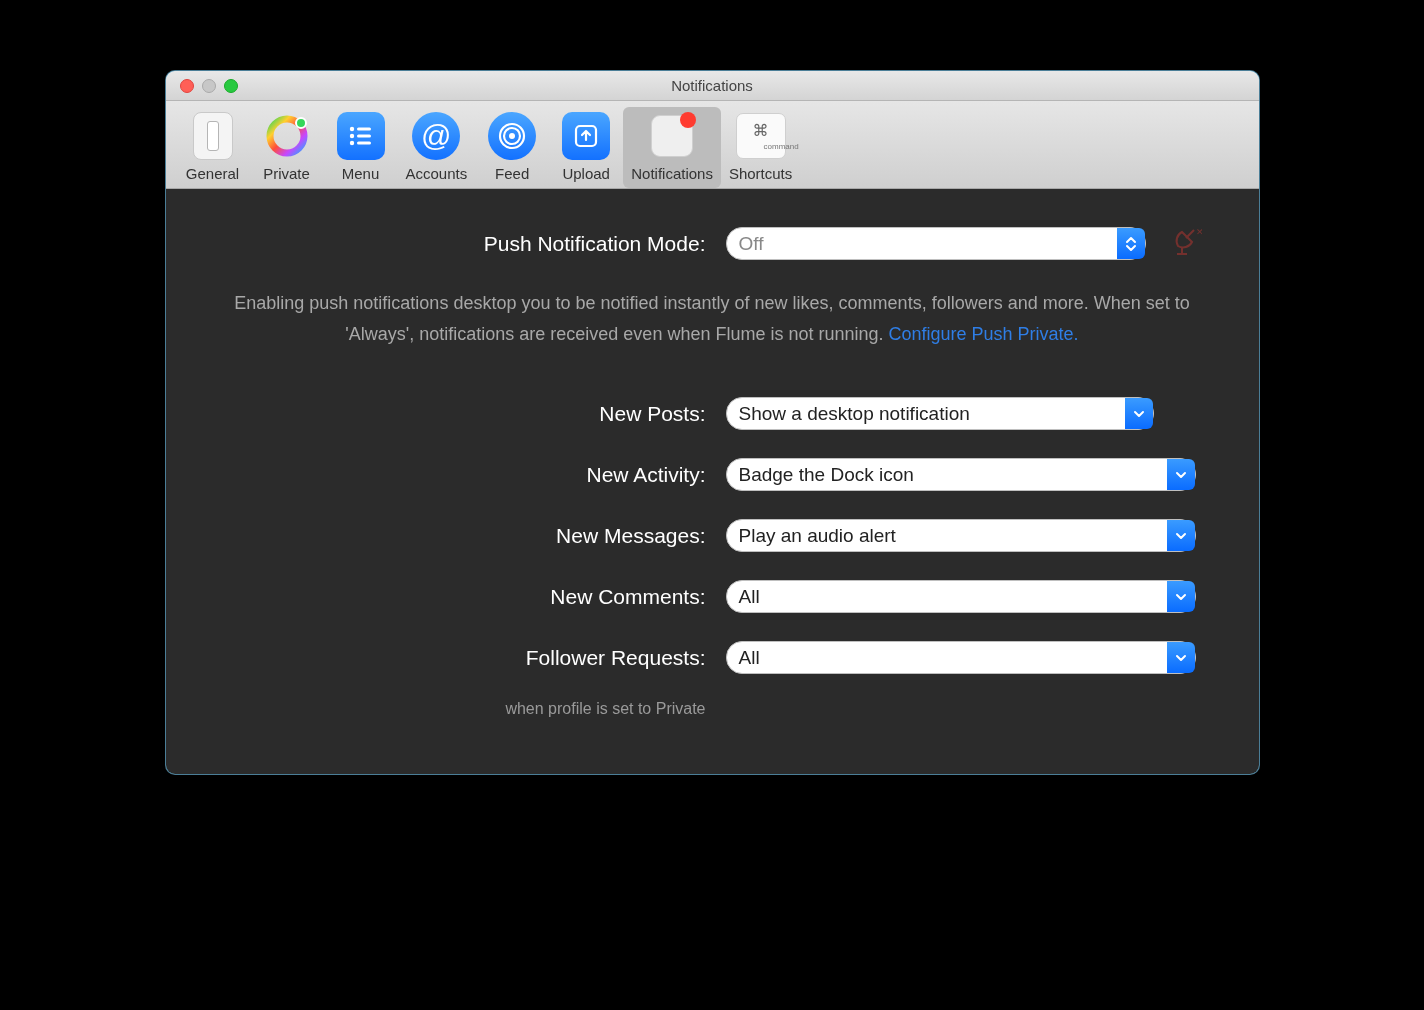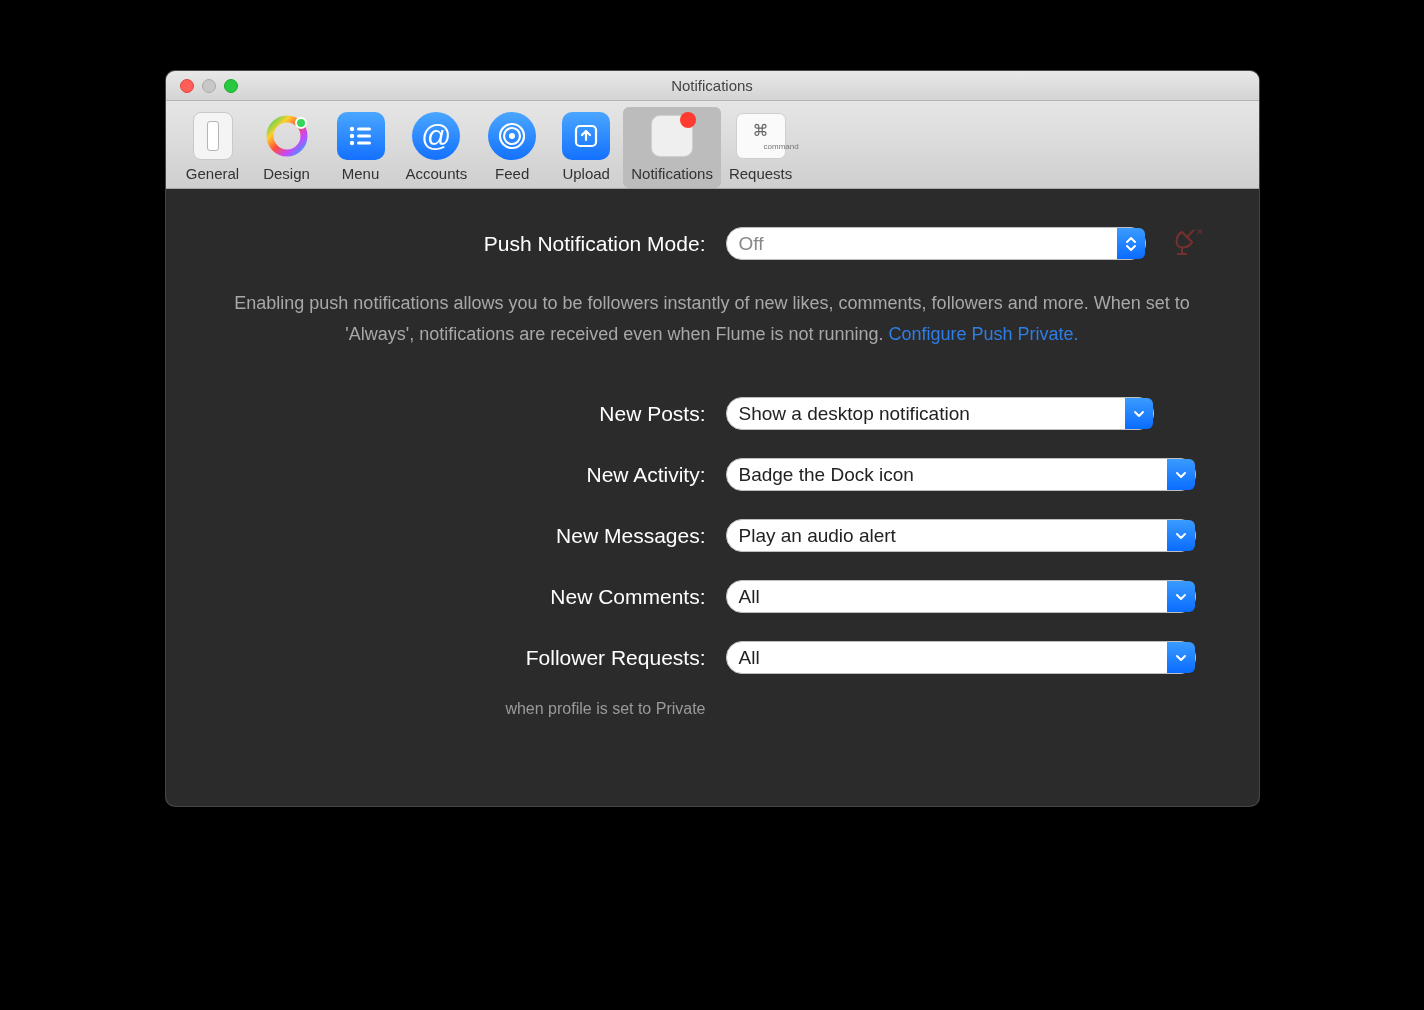--- a/index.html
+++ b/index.html
@@ -7,21 +7,21 @@
   body {
     background: #000;
     font-family: -apple-system, "Helvetica Neue", Arial, sans-serif;
     display: flex;
     align-items: flex-start;
     justify-content: center;
     padding-top: 70px;
   }
   .window {
     width: 1095px;
-    background: #737373;
+    background: #7dd3fc;
     border-radius: 10px;
     box-shadow: 0 30px 60px rgba(0,0,0,0.6);
     overflow: hidden;
     border: 1px solid rgba(0,0,0,0.4);
   }
 
   .titlebar {
     height: 30px;
     background: linear-gradient(#e8e8e8, #d4d4d4);
     display: flex;
@@ -77,21 +77,21 @@
     position: relative;
   }
   .toolbar-label {
     font-size: 15px;
     color: #333;
     margin-top: 4px;
   }
 
   .content {
     background: #2b2b2b;
-    padding: 38px 40px 60px 40px;
+    padding: 38px 40px 28px 40px;
     color: #ddd;
   }
 
   .row {
     display: flex;
     align-items: center;
     margin-bottom: 28px;
   }
   .row.tight { }
   .row-label {
@@ -197,21 +197,21 @@
               <stop offset="0%" stop-color="#36d65a"></stop>
               <stop offset="25%" stop-color="#ffd02e"></stop>
               <stop offset="50%" stop-color="#ff4e3a"></stop>
               <stop offset="75%" stop-color="#c647ff"></stop>
               <stop offset="100%" stop-color="#2aa8ff"></stop>
             </linearGradient>
           </defs>
           <circle cx="37" cy="10" r="5" fill="#36d65a" stroke="#fff" stroke-width="2"></circle>
         </svg>
       </div>
-      <div class="toolbar-label">Design</div>
+      <div class="toolbar-label">Private</div>
     </div>
 
     <div class="toolbar-item">
       <div class="toolbar-icon">
         <div class="tile" style="background:linear-gradient(#4aa6ff,#1371ff);">
           <svg width="28" height="28" viewBox="0 0 28 28">
             <circle cx="5" cy="7" r="2.2" fill="#fff"></circle>
             <rect x="10" y="5.5" width="14" height="3" rx="1.5" fill="#fff"></rect>
             <circle cx="5" cy="14" r="2.2" fill="#fff"></circle>
             <rect x="10" y="12.5" width="14" height="3" rx="1.5" fill="#fff"></rect>
@@ -266,21 +266,21 @@
       <div class="toolbar-label">Notifications</div>
     </div>
 
     <div class="toolbar-item">
       <div class="toolbar-icon">
         <div style="width:50px;height:46px;border-radius:7px;background:#fafafa;border:1px solid #cfcfcf;display:flex;flex-direction:column;align-items:center;justify-content:center;">
           <span style="font-size:16px;color:#666;">⌘</span>
           <span style="font-size:8px;color:#777;margin-top:2px;padding-left:41px;">command</span>
         </div>
       </div>
-      <div class="toolbar-label">Requests</div>
+      <div class="toolbar-label">Shortcuts</div>
     </div>
 
   </div>
 
   <div class="content">
 
     <div class="row">
       <div class="row-label">Push Notification Mode:</div>
       <div class="select muted">
         <span>Off</span>
@@ -295,21 +295,21 @@
           <path d="M6 18 A10 10 0 0 0 20 14 L10 4 A10 10 0 0 0 6 18 Z" fill="none" stroke="#b03530" stroke-width="2"></path>
           <line x1="14" y1="10" x2="22" y2="2" stroke="#b03530" stroke-width="2"></line>
           <line x1="10" y1="20" x2="10" y2="26" stroke="#b03530" stroke-width="2"></line>
           <line x1="5" y1="26" x2="15" y2="26" stroke="#b03530" stroke-width="2"></line>
           <text x="24" y="7" font-size="9" fill="#b03530">✕</text>
         </svg>
       </div>
     </div>
 
     <div class="desc">
-      <span>Enabling push notifications allows you to be followers instantly of new likes, comments, followers and more. When set to 'Always', notifications are received even when Flume is not running. </span><a href="#">Configure Push Private.</a>
+      <span>Enabling push notifications desktop you to be notified instantly of new likes, comments, followers and more. When set to 'Always', notifications are received even when Flume is not running. </span><a href="#">Configure Push Private.</a>
     </div>
 
     <div class="row">
       <div class="row-label">New Posts:</div>
       <div class="select" style="width:428px;">
         <span>Show a desktop notification</span>
         <div class="chevbox single">
           <svg viewBox="0 0 14 14">
               <path d="M3 5 L7 9 L11 5" fill="none" stroke="#fff" stroke-width="2" stroke-linecap="round" stroke-linejoin="round"></path>
             </svg>

